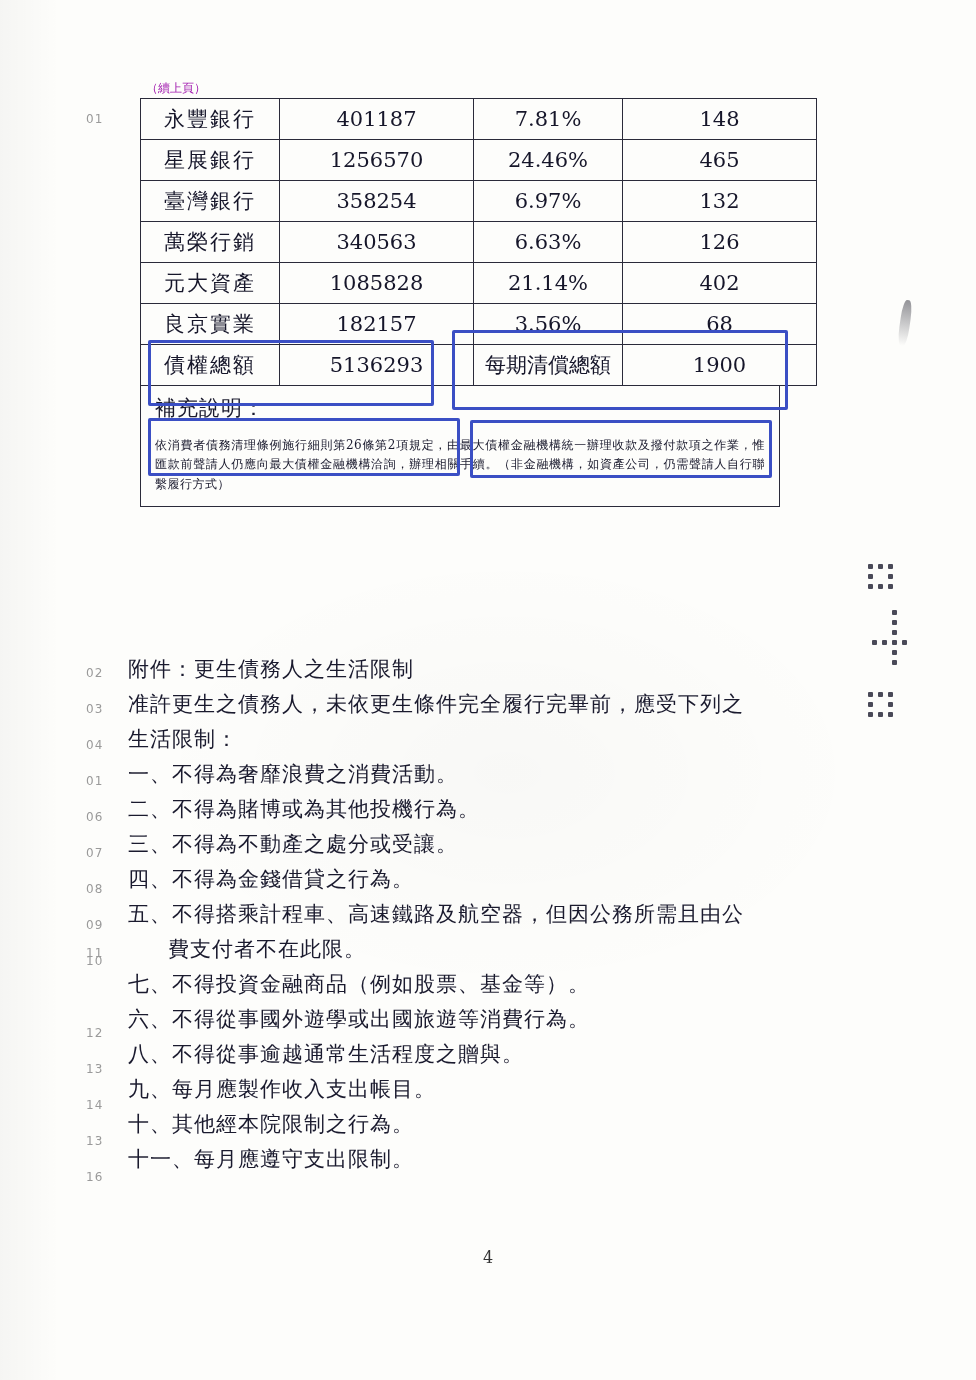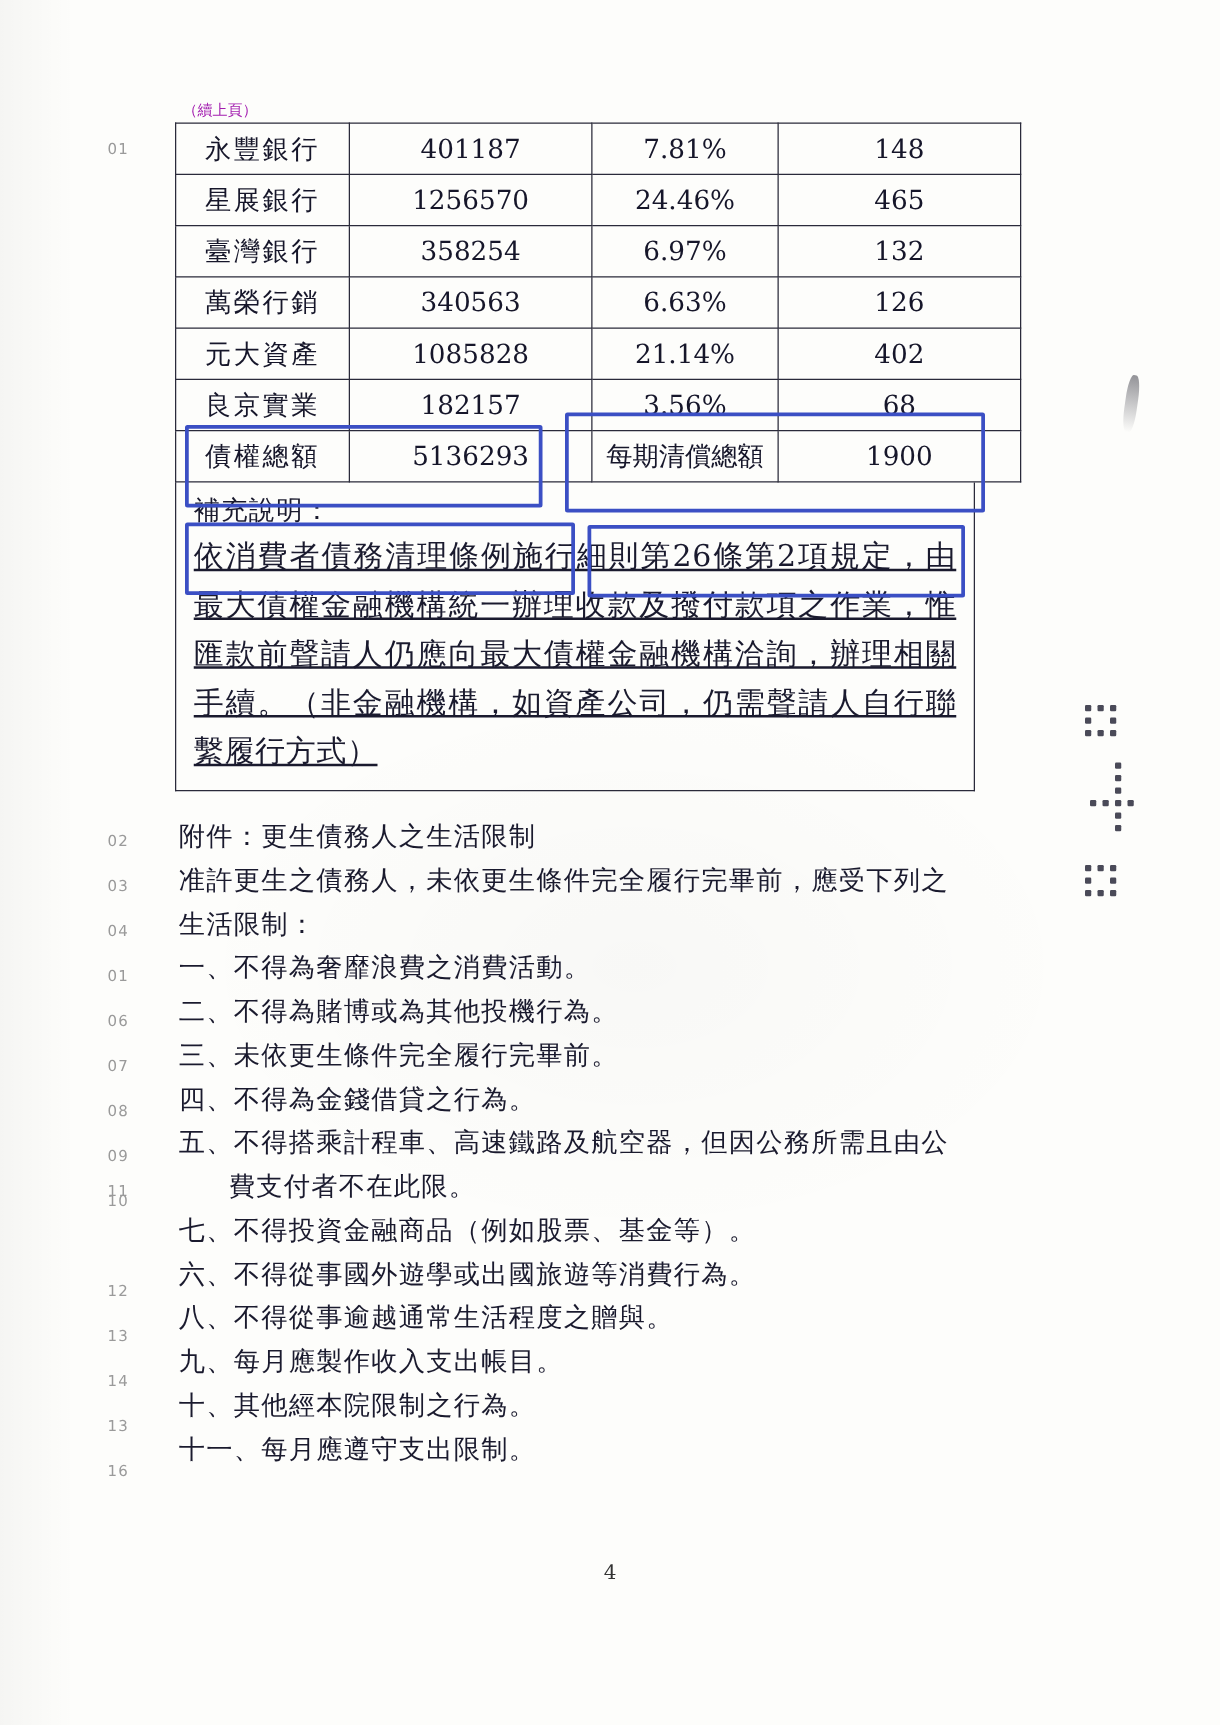--- a/index.html
+++ b/index.html
@@ -108,34 +108,33 @@
   .note-block {
     border: 1.6px solid #2a2a3a;
     border-top: none;
     width: 640px;
     box-sizing: border-box;
     padding: 8px 14px 12px 14px;
   }
   .note-title {
     font-size: 21px;
     letter-spacing: 1px;
-    margin-bottom: 4px;
+    margin-bottom: 14px;
   }
   .note-body {
-    font-size: 24px;
+    font-size: 12px;
     line-height: 1.62;
     letter-spacing: 0.5px;
     text-align: justify;
-    text-decoration: underline;
   }
 
   
   .body {
     position: absolute;
-    left: 143px;
+    left: 128px;
     top: 652px;
     width: 740px;
     font-size: 21px;
     line-height: 35px;
     letter-spacing: 1px;
   }
   .body p { margin: 0; }
   .body .indent2 { padding-left: 40px; }
 
   .pageno {
@@ -261,21 +260,21 @@
   <div class="hl" style="left:452px; top:330px; width:330px; height:74px;"></div>
   <div class="hl" style="left:148px; top:418px; width:306px; height:52px;"></div>
   <div class="hl" style="left:470px; top:420px; width:296px; height:52px;"></div>
 
   <div class="body">
     <p>附件：更生債務人之生活限制</p>
     <p>准許更生之債務人，未依更生條件完全履行完畢前，應受下列之</p>
     <p>生活限制：</p>
     <p>一、不得為奢靡浪費之消費活動。</p>
     <p>二、不得為賭博或為其他投機行為。</p>
-    <p>三、未依更生條件完全履行完畢前。</p>
+    <p>三、不得為不動產之處分或受讓。</p>
     <p>四、不得為金錢借貸之行為。</p>
     <p>五、不得搭乘計程車、高速鐵路及航空器，但因公務所需且由公</p>
     <p class="indent2">費支付者不在此限。</p>
     <p>七、不得投資金融商品（例如股票、基金等）。</p>
     <p>六、不得從事國外遊學或出國旅遊等消費行為。</p>
     <p>八、不得從事逾越通常生活程度之贈與。</p>
     <p>九、每月應製作收入支出帳目。</p>
     <p>十、其他經本院限制之行為。</p>
     <p>十一、每月應遵守支出限制。</p>
   </div>

